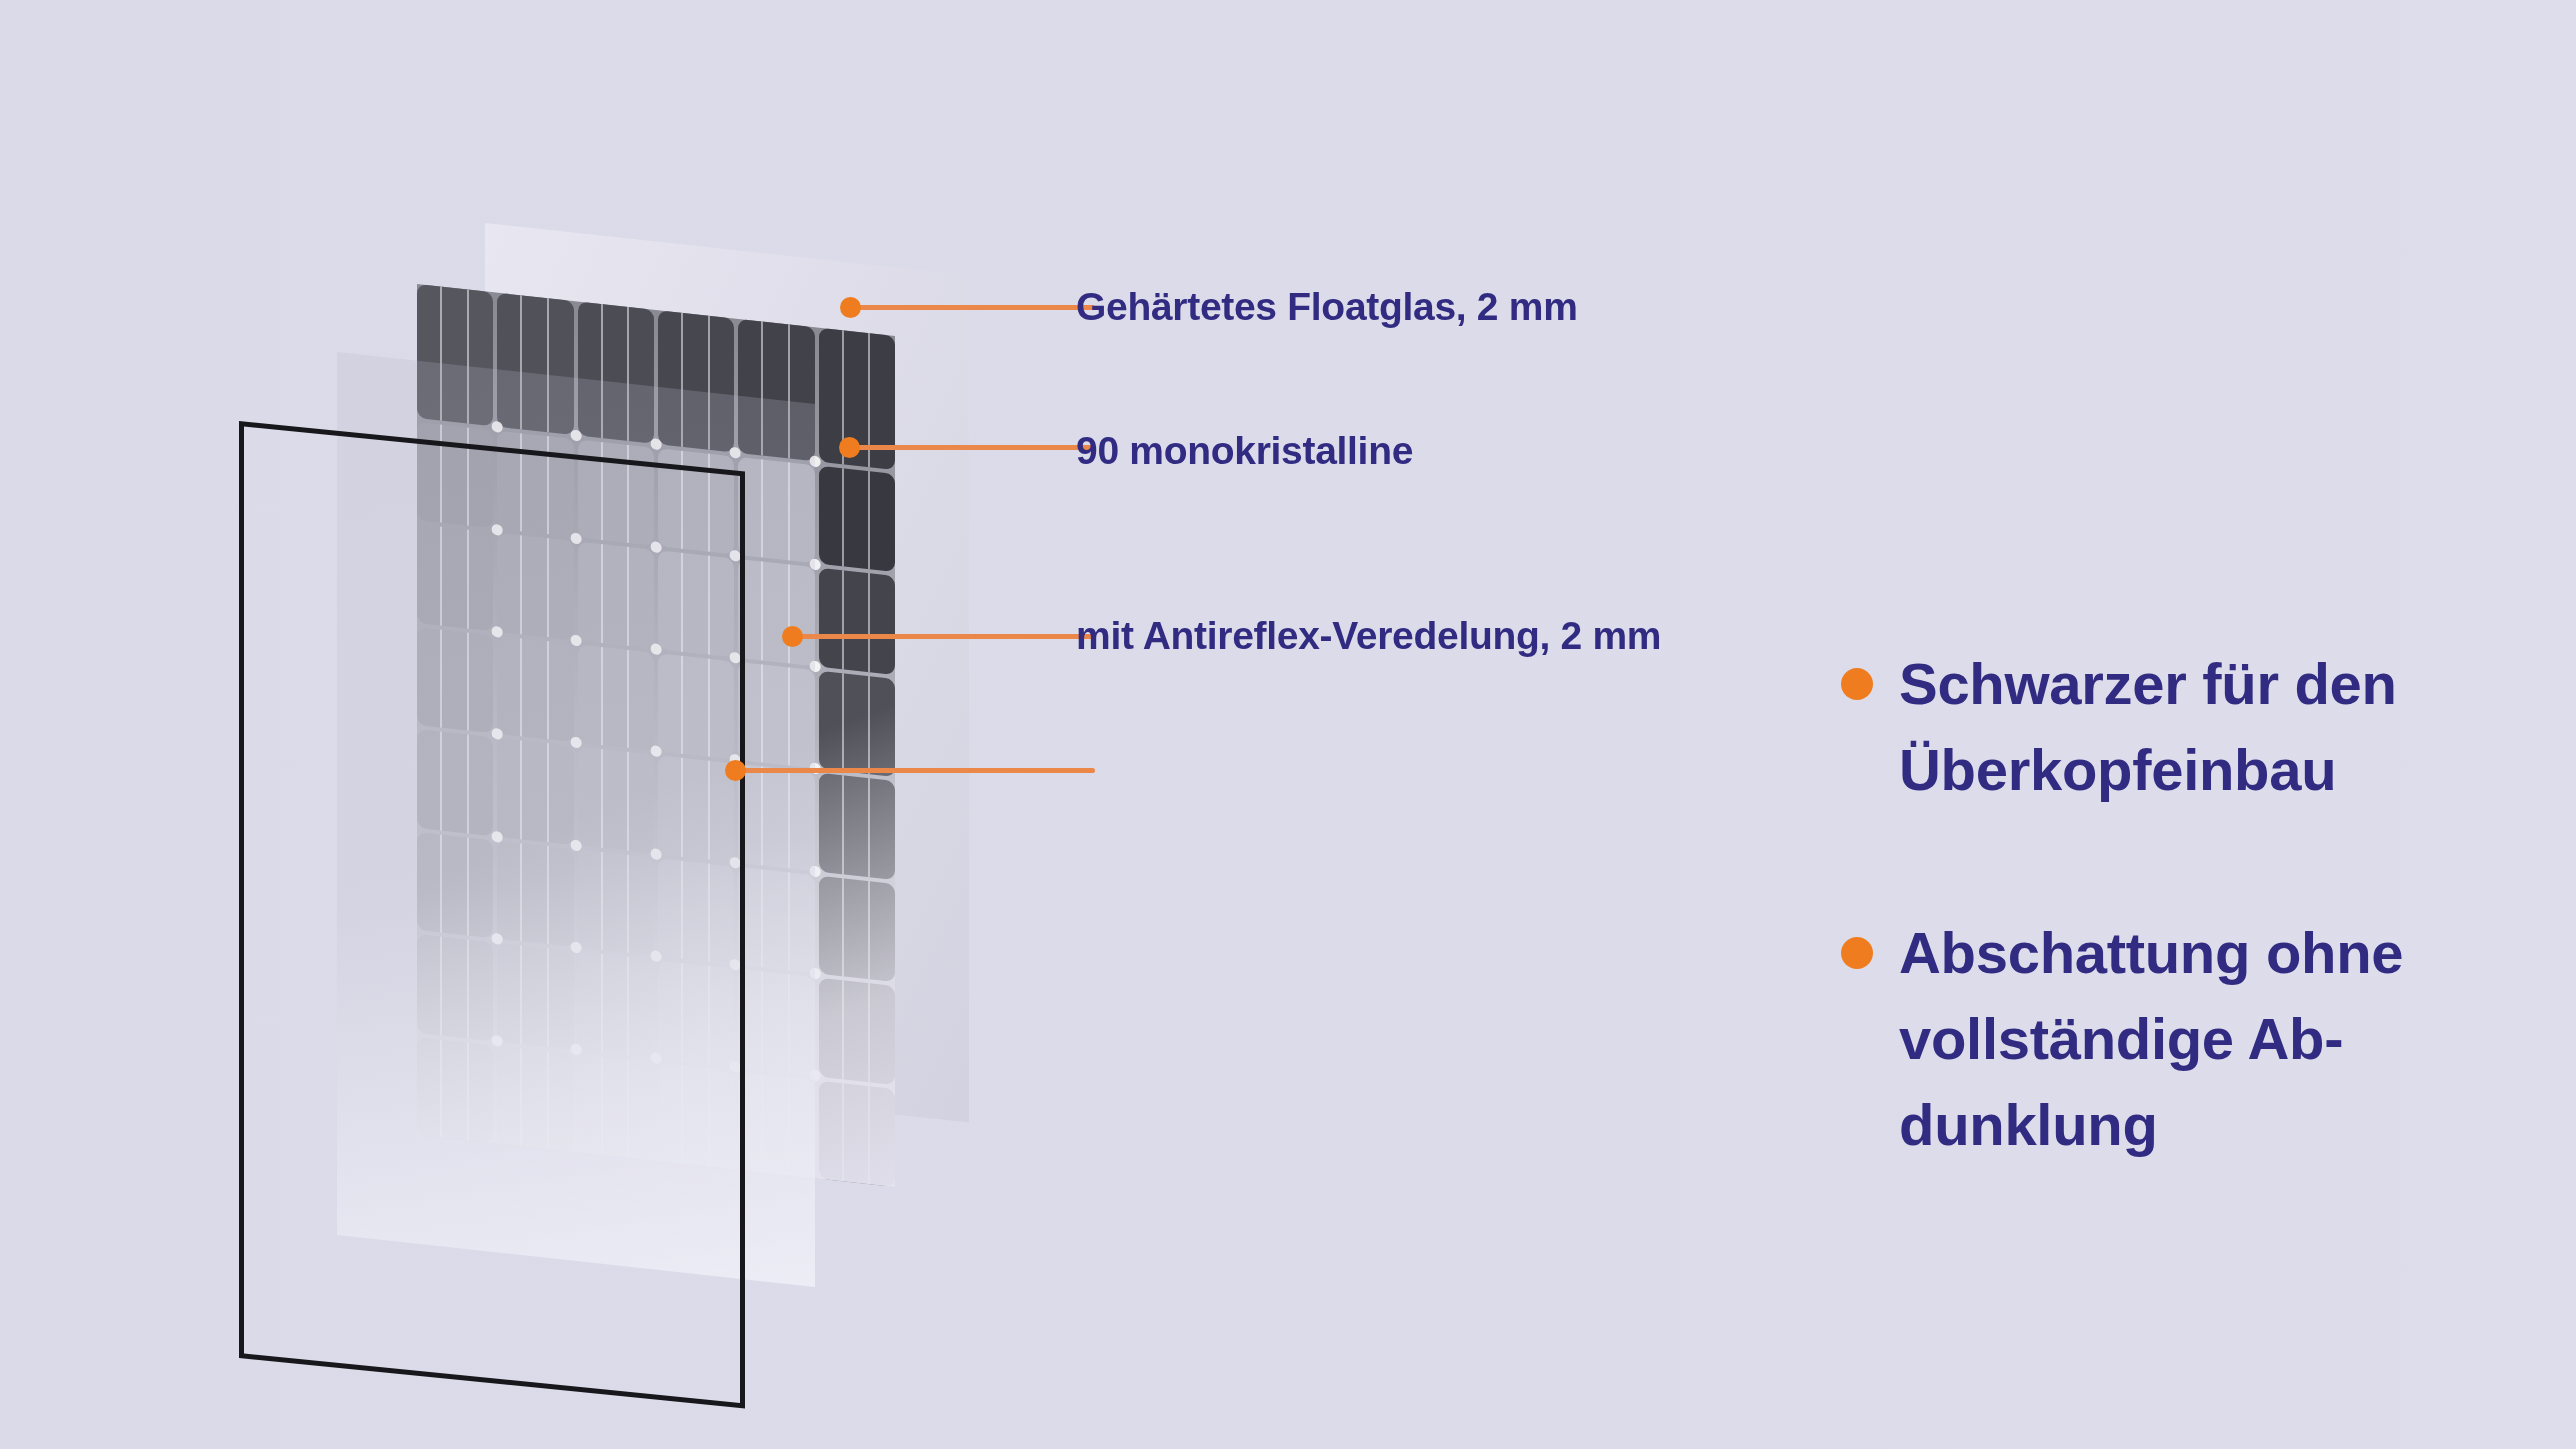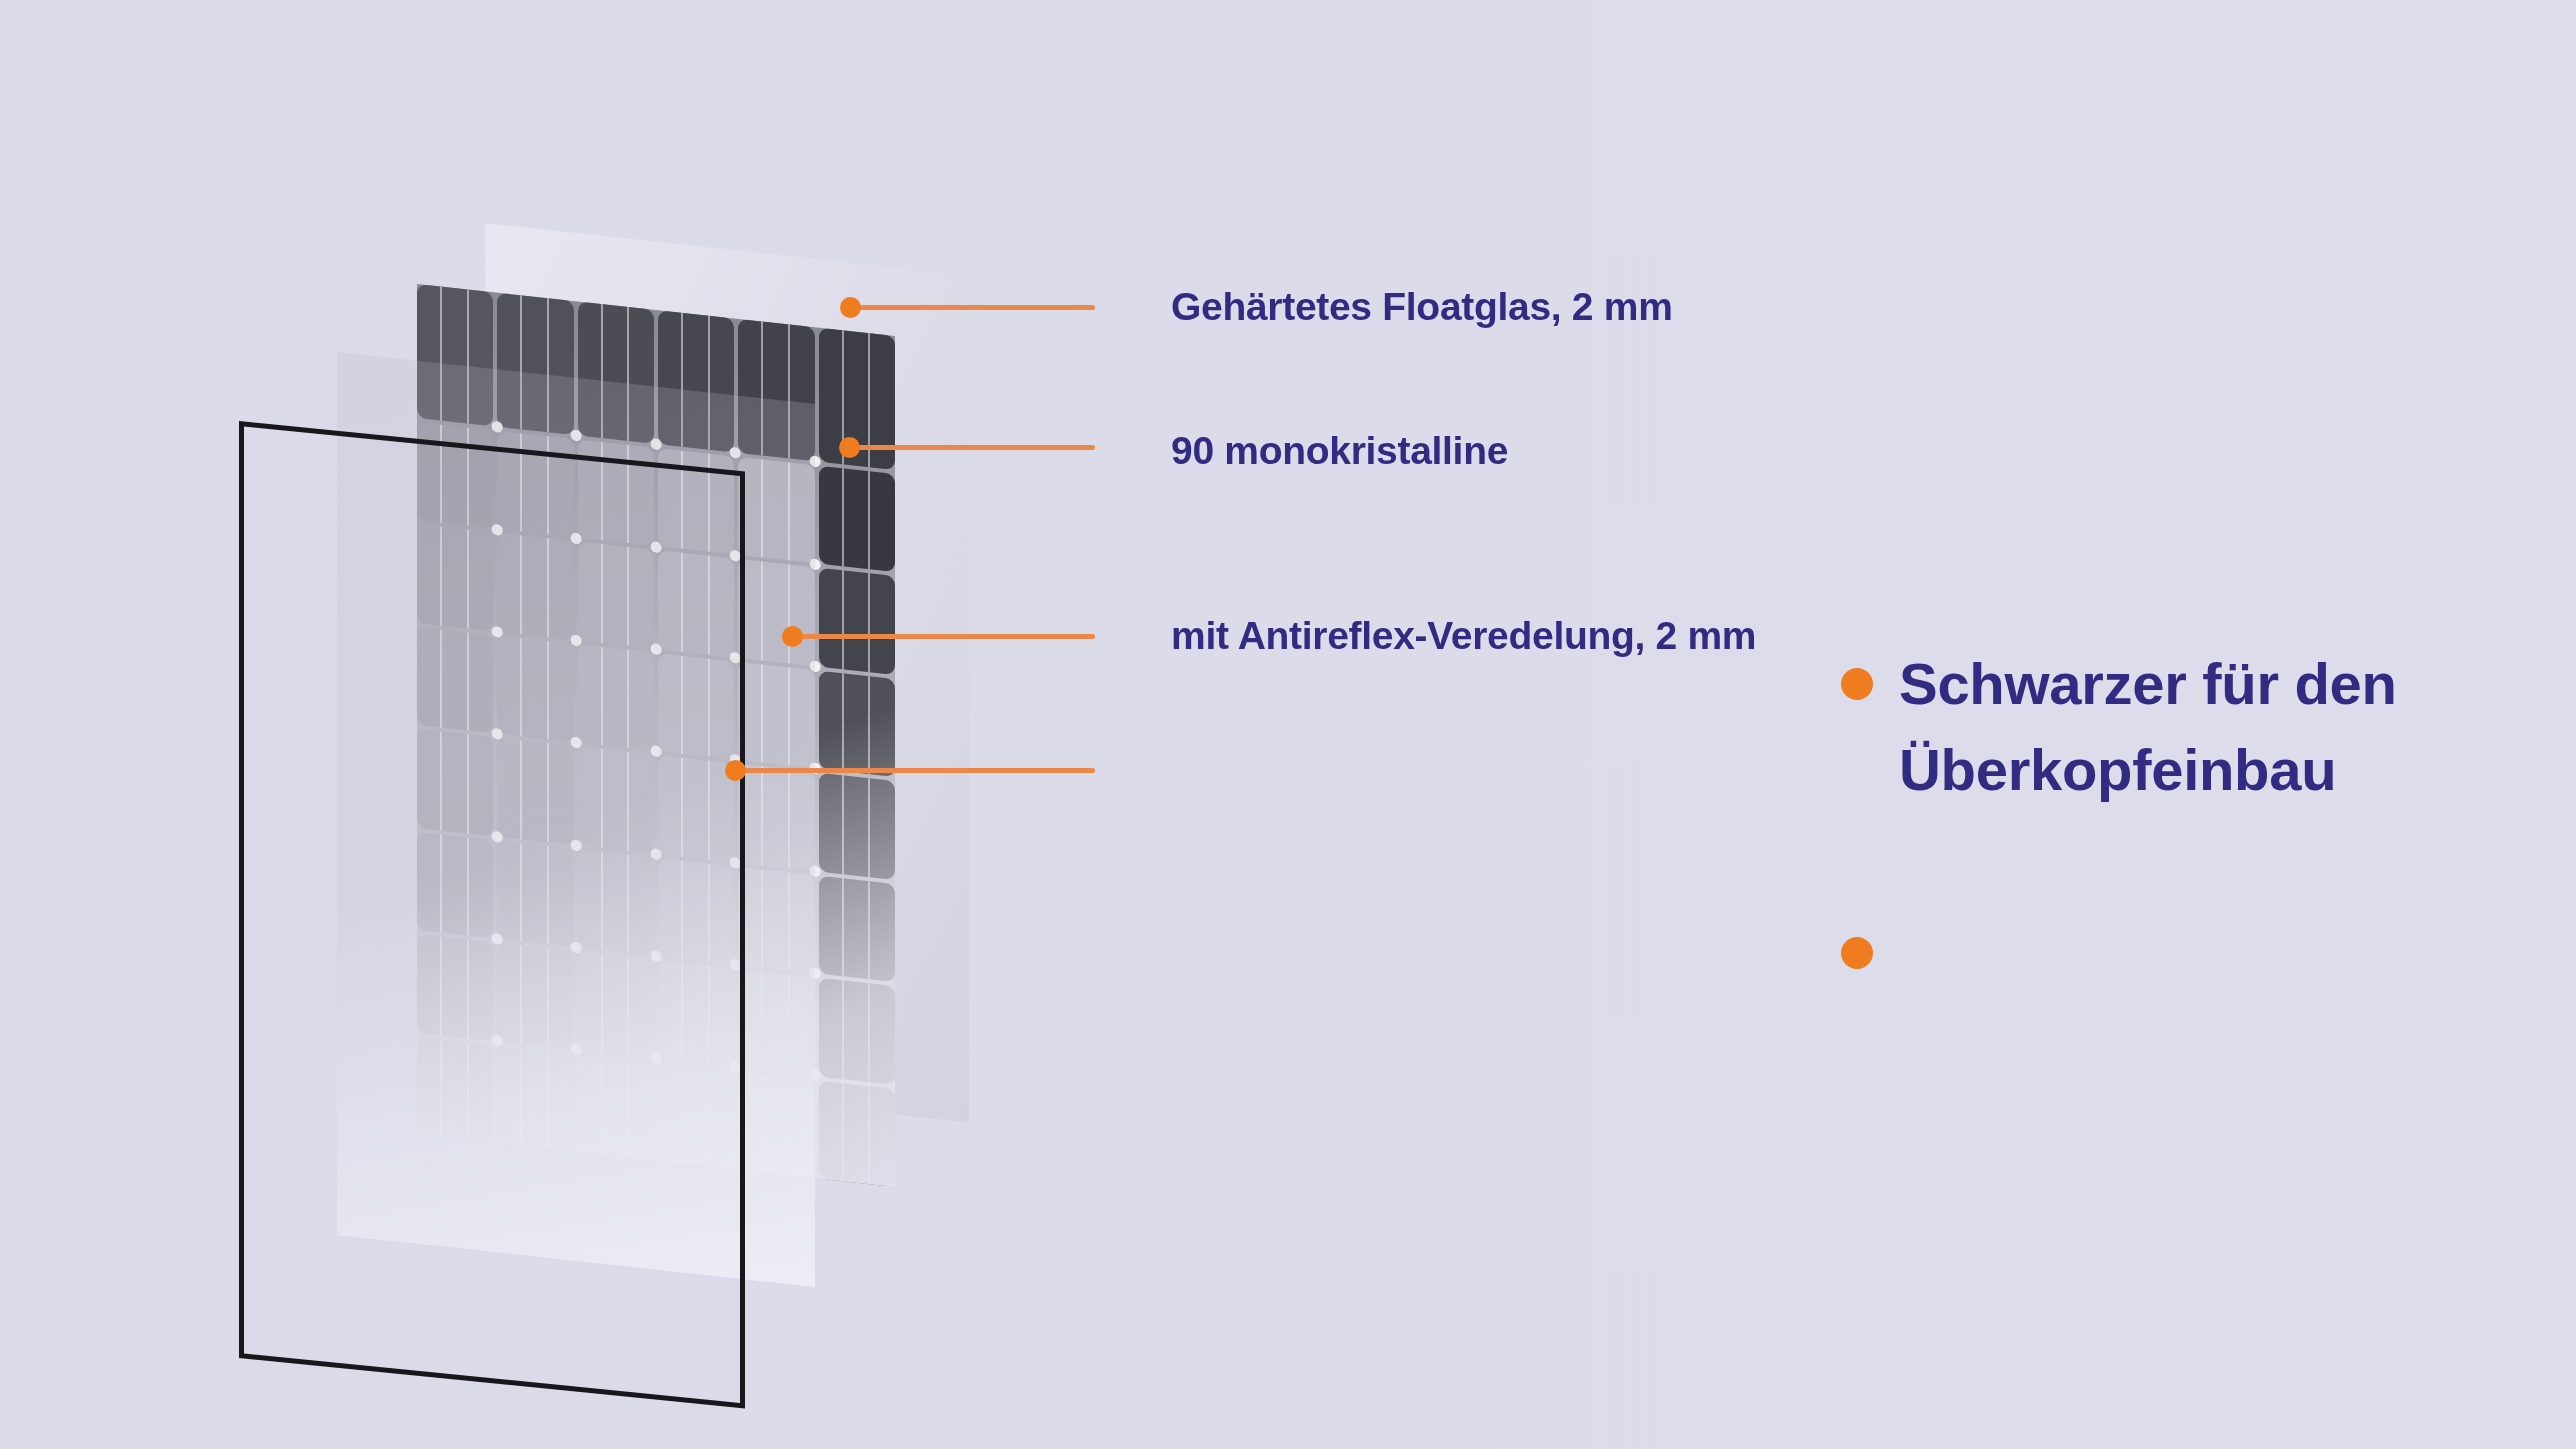--- a/index.html
+++ b/index.html
@@ -60,21 +60,21 @@
     box-sizing:border-box;
   }
 
   
   .c-line{position:absolute;height:4.7px;border-radius:2.7px;background:#EA8749;}
   .c-dot{
     position:absolute;width:21px;height:21px;border-radius:50%;
     background:#EF7D1F;
   }
   .c-label{
-    position:absolute;left:1171px;transform:translateY(-50%);
+    position:absolute;left:1076px;transform:translateY(-50%);
     display:flex;flex-direction:column;
     font-size:39px;font-weight:bold;letter-spacing:-0.3px;
     line-height:56px;color:#312C82;white-space:nowrap;
   }
 
   
   .benefit{
     position:absolute;left:1841px;
     display:flex;align-items:flex-start;gap:26px;
   }
@@ -208,16 +208,21 @@
   <div class="benefit" style="top:641px;">
     <span class="b-dot"></span>
     <div class="b-text">
       <span>Schwarzer für den</span>
       <span>Überkopfeinbau</span>
     </div>
   </div>
 
   <div class="benefit" style="top:910px;">
     <span class="b-dot"></span>
+    <div class="b-text">
+      <span>Abschattung ohne</span>
+      <span>vollständige Ab-</span>
+      <span>dunklung</span>
+    </div>
   </div>
 
 </div>
 
 
 </body></html>

